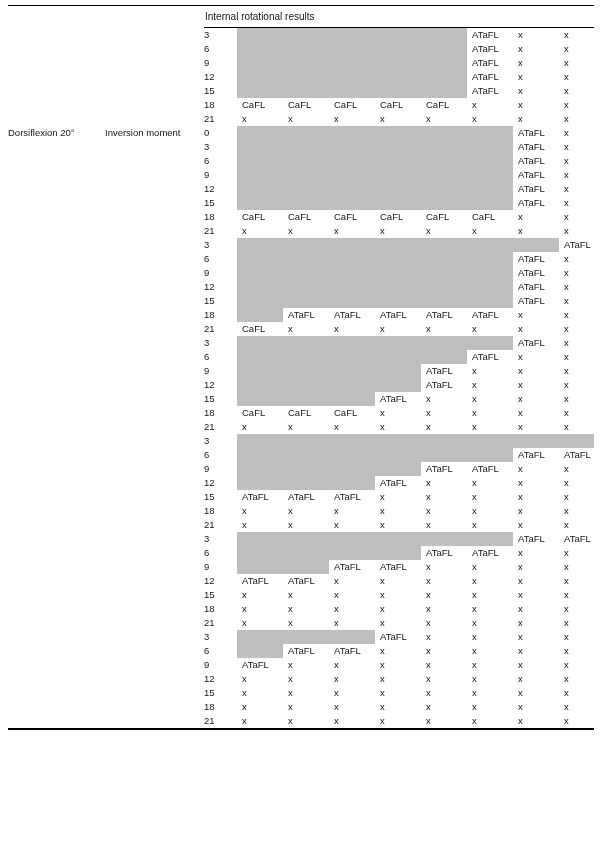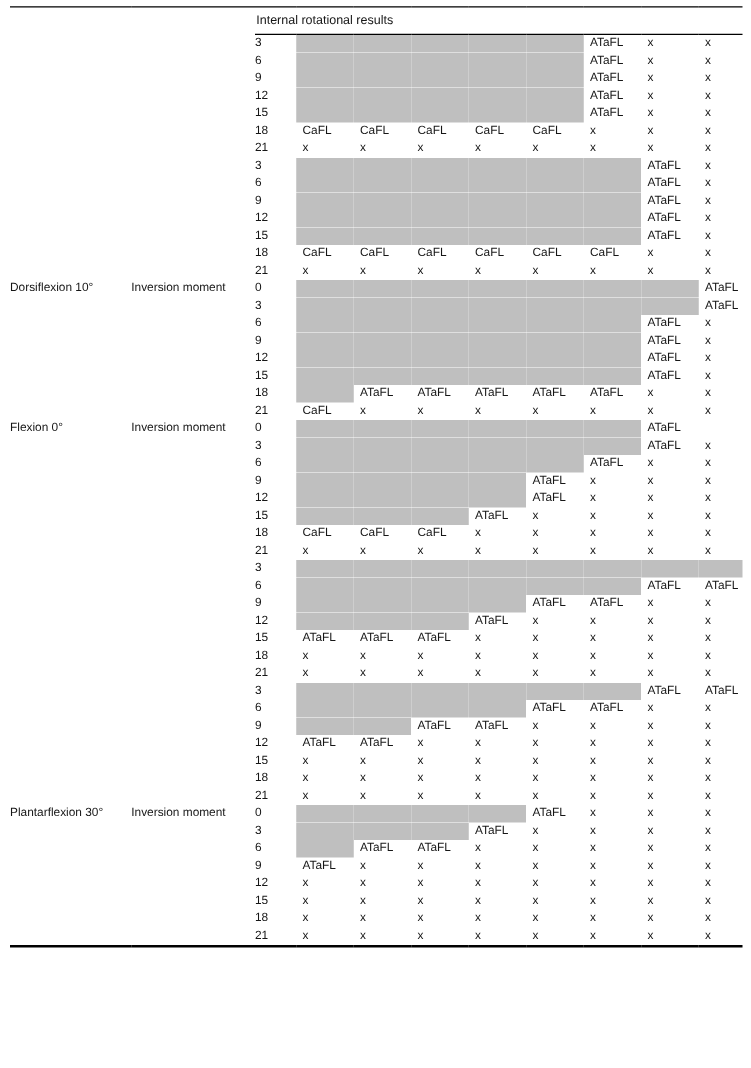--- a/index.html
+++ b/index.html
@@ -140,135 +140,44 @@
           <td class="dcol">x</td>
           <td class="dcol">x</td>
           <td class="dcol">x</td>
           <td class="dcol">x</td>
           <td class="dcol">x</td>
           <td class="dcol">x</td>
           <td class="dcol">x</td>
           <td class="dcol">x</td>
         </tr>
         <tr>
-          <td class="lab"></td>
-          <td class="lab"></td>
-          <td class="lab">3</td>
-          <td class="dcol shaded" style="background: rgb(191, 191, 191);"></td>
-          <td class="dcol shaded" style="background: rgb(191, 191, 191);"></td>
-          <td class="dcol shaded" style="background: rgb(191, 191, 191);"></td>
-          <td class="dcol shaded" style="background: rgb(191, 191, 191);"></td>
-          <td class="dcol shaded" style="background: rgb(191, 191, 191);"></td>
-          <td class="dcol shaded" style="background: rgb(191, 191, 191);"></td>
-          <td class="dcol">ATaFL</td>
-          <td class="dcol">x</td>
-        </tr>
-        <tr>
-          <td class="lab"></td>
-          <td class="lab"></td>
-          <td class="lab">6</td>
-          <td class="dcol shaded" style="background: rgb(191, 191, 191);"></td>
-          <td class="dcol shaded" style="background: rgb(191, 191, 191);"></td>
-          <td class="dcol shaded" style="background: rgb(191, 191, 191);"></td>
-          <td class="dcol shaded" style="background: rgb(191, 191, 191);"></td>
-          <td class="dcol shaded" style="background: rgb(191, 191, 191);"></td>
-          <td class="dcol shaded" style="background: rgb(191, 191, 191);"></td>
-          <td class="dcol">ATaFL</td>
-          <td class="dcol">x</td>
-        </tr>
-        <tr>
-          <td class="lab"></td>
-          <td class="lab"></td>
-          <td class="lab">9</td>
-          <td class="dcol shaded" style="background: rgb(191, 191, 191);"></td>
-          <td class="dcol shaded" style="background: rgb(191, 191, 191);"></td>
-          <td class="dcol shaded" style="background: rgb(191, 191, 191);"></td>
-          <td class="dcol shaded" style="background: rgb(191, 191, 191);"></td>
-          <td class="dcol shaded" style="background: rgb(191, 191, 191);"></td>
-          <td class="dcol shaded" style="background: rgb(191, 191, 191);"></td>
-          <td class="dcol">ATaFL</td>
-          <td class="dcol">x</td>
-        </tr>
-        <tr>
-          <td class="lab"></td>
-          <td class="lab"></td>
-          <td class="lab">12</td>
-          <td class="dcol shaded" style="background: rgb(191, 191, 191);"></td>
-          <td class="dcol shaded" style="background: rgb(191, 191, 191);"></td>
-          <td class="dcol shaded" style="background: rgb(191, 191, 191);"></td>
-          <td class="dcol shaded" style="background: rgb(191, 191, 191);"></td>
-          <td class="dcol shaded" style="background: rgb(191, 191, 191);"></td>
-          <td class="dcol shaded" style="background: rgb(191, 191, 191);"></td>
-          <td class="dcol">ATaFL</td>
-          <td class="dcol">x</td>
-        </tr>
-        <tr>
-          <td class="lab"></td>
-          <td class="lab"></td>
-          <td class="lab">15</td>
-          <td class="dcol shaded" style="background: rgb(191, 191, 191);"></td>
-          <td class="dcol shaded" style="background: rgb(191, 191, 191);"></td>
-          <td class="dcol shaded" style="background: rgb(191, 191, 191);"></td>
-          <td class="dcol shaded" style="background: rgb(191, 191, 191);"></td>
-          <td class="dcol shaded" style="background: rgb(191, 191, 191);"></td>
-          <td class="dcol shaded" style="background: rgb(191, 191, 191);"></td>
-          <td class="dcol">ATaFL</td>
-          <td class="dcol">x</td>
-        </tr>
-        <tr>
-          <td class="lab"></td>
-          <td class="lab"></td>
-          <td class="lab">18</td>
-          <td class="dcol">CaFL</td>
-          <td class="dcol">CaFL</td>
-          <td class="dcol">CaFL</td>
-          <td class="dcol">CaFL</td>
-          <td class="dcol">CaFL</td>
-          <td class="dcol">CaFL</td>
-          <td class="dcol">x</td>
-          <td class="dcol">x</td>
-        </tr>
-        <tr>
-          <td class="lab"></td>
-          <td class="lab"></td>
-          <td class="lab">21</td>
-          <td class="dcol">x</td>
-          <td class="dcol">x</td>
-          <td class="dcol">x</td>
-          <td class="dcol">x</td>
-          <td class="dcol">x</td>
-          <td class="dcol">x</td>
-          <td class="dcol">x</td>
-          <td class="dcol">x</td>
-        </tr>
-        <tr>
-          <td class="lab">Dorsiflexion 10°</td>
+          <td class="lab">Dorsiflexion 20°</td>
           <td class="lab">Inversion moment</td>
           <td class="lab">0</td>
           <td class="dcol shaded" style="background: rgb(191, 191, 191);"></td>
           <td class="dcol shaded" style="background: rgb(191, 191, 191);"></td>
           <td class="dcol shaded" style="background: rgb(191, 191, 191);"></td>
           <td class="dcol shaded" style="background: rgb(191, 191, 191);"></td>
           <td class="dcol shaded" style="background: rgb(191, 191, 191);"></td>
           <td class="dcol shaded" style="background: rgb(191, 191, 191);"></td>
-          <td class="dcol shaded" style="background: rgb(191, 191, 191);"></td>
-          <td class="dcol">ATaFL</td>
+          <td class="dcol">ATaFL</td>
+          <td class="dcol">x</td>
         </tr>
         <tr>
           <td class="lab"></td>
           <td class="lab"></td>
           <td class="lab">3</td>
           <td class="dcol shaded" style="background: rgb(191, 191, 191);"></td>
           <td class="dcol shaded" style="background: rgb(191, 191, 191);"></td>
           <td class="dcol shaded" style="background: rgb(191, 191, 191);"></td>
           <td class="dcol shaded" style="background: rgb(191, 191, 191);"></td>
           <td class="dcol shaded" style="background: rgb(191, 191, 191);"></td>
           <td class="dcol shaded" style="background: rgb(191, 191, 191);"></td>
-          <td class="dcol shaded" style="background: rgb(191, 191, 191);"></td>
-          <td class="dcol">ATaFL</td>
+          <td class="dcol">ATaFL</td>
+          <td class="dcol">x</td>
         </tr>
         <tr>
           <td class="lab"></td>
           <td class="lab"></td>
           <td class="lab">6</td>
           <td class="dcol shaded" style="background: rgb(191, 191, 191);"></td>
           <td class="dcol shaded" style="background: rgb(191, 191, 191);"></td>
           <td class="dcol shaded" style="background: rgb(191, 191, 191);"></td>
           <td class="dcol shaded" style="background: rgb(191, 191, 191);"></td>
           <td class="dcol shaded" style="background: rgb(191, 191, 191);"></td>
@@ -312,218 +221,205 @@
           <td class="dcol shaded" style="background: rgb(191, 191, 191);"></td>
           <td class="dcol shaded" style="background: rgb(191, 191, 191);"></td>
           <td class="dcol shaded" style="background: rgb(191, 191, 191);"></td>
           <td class="dcol">ATaFL</td>
           <td class="dcol">x</td>
         </tr>
         <tr>
           <td class="lab"></td>
           <td class="lab"></td>
           <td class="lab">18</td>
-          <td class="dcol shaded" style="background: rgb(191, 191, 191);"></td>
-          <td class="dcol">ATaFL</td>
-          <td class="dcol">ATaFL</td>
-          <td class="dcol">ATaFL</td>
-          <td class="dcol">ATaFL</td>
-          <td class="dcol">ATaFL</td>
+          <td class="dcol">CaFL</td>
+          <td class="dcol">CaFL</td>
+          <td class="dcol">CaFL</td>
+          <td class="dcol">CaFL</td>
+          <td class="dcol">CaFL</td>
+          <td class="dcol">CaFL</td>
           <td class="dcol">x</td>
           <td class="dcol">x</td>
         </tr>
         <tr>
           <td class="lab"></td>
           <td class="lab"></td>
           <td class="lab">21</td>
-          <td class="dcol">CaFL</td>
-          <td class="dcol">x</td>
-          <td class="dcol">x</td>
-          <td class="dcol">x</td>
-          <td class="dcol">x</td>
-          <td class="dcol">x</td>
-          <td class="dcol">x</td>
-          <td class="dcol">x</td>
-        </tr>
-        <tr>
-          <td class="lab">Flexion 0°</td>
-          <td class="lab">Inversion moment</td>
-          <td class="lab">0</td>
-          <td class="dcol shaded" style="background: rgb(191, 191, 191);"></td>
-          <td class="dcol shaded" style="background: rgb(191, 191, 191);"></td>
-          <td class="dcol shaded" style="background: rgb(191, 191, 191);"></td>
-          <td class="dcol shaded" style="background: rgb(191, 191, 191);"></td>
-          <td class="dcol shaded" style="background: rgb(191, 191, 191);"></td>
-          <td class="dcol shaded" style="background: rgb(191, 191, 191);"></td>
-          <td class="dcol">ATaFL</td>
-          <td class="dcol"></td>
+          <td class="dcol">x</td>
+          <td class="dcol">x</td>
+          <td class="dcol">x</td>
+          <td class="dcol">x</td>
+          <td class="dcol">x</td>
+          <td class="dcol">x</td>
+          <td class="dcol">x</td>
+          <td class="dcol">x</td>
         </tr>
         <tr>
           <td class="lab"></td>
           <td class="lab"></td>
           <td class="lab">3</td>
           <td class="dcol shaded" style="background: rgb(191, 191, 191);"></td>
           <td class="dcol shaded" style="background: rgb(191, 191, 191);"></td>
           <td class="dcol shaded" style="background: rgb(191, 191, 191);"></td>
           <td class="dcol shaded" style="background: rgb(191, 191, 191);"></td>
           <td class="dcol shaded" style="background: rgb(191, 191, 191);"></td>
           <td class="dcol shaded" style="background: rgb(191, 191, 191);"></td>
-          <td class="dcol">ATaFL</td>
-          <td class="dcol">x</td>
+          <td class="dcol shaded" style="background: rgb(191, 191, 191);"></td>
+          <td class="dcol">ATaFL</td>
         </tr>
         <tr>
           <td class="lab"></td>
           <td class="lab"></td>
           <td class="lab">6</td>
           <td class="dcol shaded" style="background: rgb(191, 191, 191);"></td>
           <td class="dcol shaded" style="background: rgb(191, 191, 191);"></td>
           <td class="dcol shaded" style="background: rgb(191, 191, 191);"></td>
           <td class="dcol shaded" style="background: rgb(191, 191, 191);"></td>
           <td class="dcol shaded" style="background: rgb(191, 191, 191);"></td>
-          <td class="dcol">ATaFL</td>
-          <td class="dcol">x</td>
+          <td class="dcol shaded" style="background: rgb(191, 191, 191);"></td>
+          <td class="dcol">ATaFL</td>
           <td class="dcol">x</td>
         </tr>
         <tr>
           <td class="lab"></td>
           <td class="lab"></td>
           <td class="lab">9</td>
           <td class="dcol shaded" style="background: rgb(191, 191, 191);"></td>
           <td class="dcol shaded" style="background: rgb(191, 191, 191);"></td>
           <td class="dcol shaded" style="background: rgb(191, 191, 191);"></td>
           <td class="dcol shaded" style="background: rgb(191, 191, 191);"></td>
-          <td class="dcol">ATaFL</td>
-          <td class="dcol">x</td>
-          <td class="dcol">x</td>
+          <td class="dcol shaded" style="background: rgb(191, 191, 191);"></td>
+          <td class="dcol shaded" style="background: rgb(191, 191, 191);"></td>
+          <td class="dcol">ATaFL</td>
           <td class="dcol">x</td>
         </tr>
         <tr>
           <td class="lab"></td>
           <td class="lab"></td>
           <td class="lab">12</td>
           <td class="dcol shaded" style="background: rgb(191, 191, 191);"></td>
           <td class="dcol shaded" style="background: rgb(191, 191, 191);"></td>
           <td class="dcol shaded" style="background: rgb(191, 191, 191);"></td>
           <td class="dcol shaded" style="background: rgb(191, 191, 191);"></td>
-          <td class="dcol">ATaFL</td>
-          <td class="dcol">x</td>
-          <td class="dcol">x</td>
+          <td class="dcol shaded" style="background: rgb(191, 191, 191);"></td>
+          <td class="dcol shaded" style="background: rgb(191, 191, 191);"></td>
+          <td class="dcol">ATaFL</td>
           <td class="dcol">x</td>
         </tr>
         <tr>
           <td class="lab"></td>
           <td class="lab"></td>
           <td class="lab">15</td>
           <td class="dcol shaded" style="background: rgb(191, 191, 191);"></td>
           <td class="dcol shaded" style="background: rgb(191, 191, 191);"></td>
           <td class="dcol shaded" style="background: rgb(191, 191, 191);"></td>
-          <td class="dcol">ATaFL</td>
-          <td class="dcol">x</td>
-          <td class="dcol">x</td>
-          <td class="dcol">x</td>
+          <td class="dcol shaded" style="background: rgb(191, 191, 191);"></td>
+          <td class="dcol shaded" style="background: rgb(191, 191, 191);"></td>
+          <td class="dcol shaded" style="background: rgb(191, 191, 191);"></td>
+          <td class="dcol">ATaFL</td>
           <td class="dcol">x</td>
         </tr>
         <tr>
           <td class="lab"></td>
           <td class="lab"></td>
           <td class="lab">18</td>
-          <td class="dcol">CaFL</td>
-          <td class="dcol">CaFL</td>
-          <td class="dcol">CaFL</td>
-          <td class="dcol">x</td>
-          <td class="dcol">x</td>
-          <td class="dcol">x</td>
+          <td class="dcol shaded" style="background: rgb(191, 191, 191);"></td>
+          <td class="dcol">ATaFL</td>
+          <td class="dcol">ATaFL</td>
+          <td class="dcol">ATaFL</td>
+          <td class="dcol">ATaFL</td>
+          <td class="dcol">ATaFL</td>
           <td class="dcol">x</td>
           <td class="dcol">x</td>
         </tr>
         <tr>
           <td class="lab"></td>
           <td class="lab"></td>
           <td class="lab">21</td>
-          <td class="dcol">x</td>
+          <td class="dcol">CaFL</td>
           <td class="dcol">x</td>
           <td class="dcol">x</td>
           <td class="dcol">x</td>
           <td class="dcol">x</td>
           <td class="dcol">x</td>
           <td class="dcol">x</td>
           <td class="dcol">x</td>
         </tr>
         <tr>
           <td class="lab"></td>
           <td class="lab"></td>
           <td class="lab">3</td>
           <td class="dcol shaded" style="background: rgb(191, 191, 191);"></td>
           <td class="dcol shaded" style="background: rgb(191, 191, 191);"></td>
           <td class="dcol shaded" style="background: rgb(191, 191, 191);"></td>
           <td class="dcol shaded" style="background: rgb(191, 191, 191);"></td>
           <td class="dcol shaded" style="background: rgb(191, 191, 191);"></td>
           <td class="dcol shaded" style="background: rgb(191, 191, 191);"></td>
-          <td class="dcol shaded" style="background: rgb(191, 191, 191);"></td>
-          <td class="dcol shaded" style="background: rgb(191, 191, 191);"></td>
+          <td class="dcol">ATaFL</td>
+          <td class="dcol">x</td>
         </tr>
         <tr>
           <td class="lab"></td>
           <td class="lab"></td>
           <td class="lab">6</td>
           <td class="dcol shaded" style="background: rgb(191, 191, 191);"></td>
           <td class="dcol shaded" style="background: rgb(191, 191, 191);"></td>
           <td class="dcol shaded" style="background: rgb(191, 191, 191);"></td>
           <td class="dcol shaded" style="background: rgb(191, 191, 191);"></td>
           <td class="dcol shaded" style="background: rgb(191, 191, 191);"></td>
-          <td class="dcol shaded" style="background: rgb(191, 191, 191);"></td>
-          <td class="dcol">ATaFL</td>
-          <td class="dcol">ATaFL</td>
+          <td class="dcol">ATaFL</td>
+          <td class="dcol">x</td>
+          <td class="dcol">x</td>
         </tr>
         <tr>
           <td class="lab"></td>
           <td class="lab"></td>
           <td class="lab">9</td>
           <td class="dcol shaded" style="background: rgb(191, 191, 191);"></td>
           <td class="dcol shaded" style="background: rgb(191, 191, 191);"></td>
           <td class="dcol shaded" style="background: rgb(191, 191, 191);"></td>
           <td class="dcol shaded" style="background: rgb(191, 191, 191);"></td>
           <td class="dcol">ATaFL</td>
-          <td class="dcol">ATaFL</td>
+          <td class="dcol">x</td>
           <td class="dcol">x</td>
           <td class="dcol">x</td>
         </tr>
         <tr>
           <td class="lab"></td>
           <td class="lab"></td>
           <td class="lab">12</td>
           <td class="dcol shaded" style="background: rgb(191, 191, 191);"></td>
           <td class="dcol shaded" style="background: rgb(191, 191, 191);"></td>
           <td class="dcol shaded" style="background: rgb(191, 191, 191);"></td>
-          <td class="dcol">ATaFL</td>
-          <td class="dcol">x</td>
+          <td class="dcol shaded" style="background: rgb(191, 191, 191);"></td>
+          <td class="dcol">ATaFL</td>
           <td class="dcol">x</td>
           <td class="dcol">x</td>
           <td class="dcol">x</td>
         </tr>
         <tr>
           <td class="lab"></td>
           <td class="lab"></td>
           <td class="lab">15</td>
-          <td class="dcol">ATaFL</td>
-          <td class="dcol">ATaFL</td>
-          <td class="dcol">ATaFL</td>
-          <td class="dcol">x</td>
+          <td class="dcol shaded" style="background: rgb(191, 191, 191);"></td>
+          <td class="dcol shaded" style="background: rgb(191, 191, 191);"></td>
+          <td class="dcol shaded" style="background: rgb(191, 191, 191);"></td>
+          <td class="dcol">ATaFL</td>
           <td class="dcol">x</td>
           <td class="dcol">x</td>
           <td class="dcol">x</td>
           <td class="dcol">x</td>
         </tr>
         <tr>
           <td class="lab"></td>
           <td class="lab"></td>
           <td class="lab">18</td>
-          <td class="dcol">x</td>
-          <td class="dcol">x</td>
-          <td class="dcol">x</td>
+          <td class="dcol">CaFL</td>
+          <td class="dcol">CaFL</td>
+          <td class="dcol">CaFL</td>
           <td class="dcol">x</td>
           <td class="dcol">x</td>
           <td class="dcol">x</td>
           <td class="dcol">x</td>
           <td class="dcol">x</td>
         </tr>
         <tr>
           <td class="lab"></td>
           <td class="lab"></td>
           <td class="lab">21</td>
@@ -539,69 +435,69 @@
         <tr>
           <td class="lab"></td>
           <td class="lab"></td>
           <td class="lab">3</td>
           <td class="dcol shaded" style="background: rgb(191, 191, 191);"></td>
           <td class="dcol shaded" style="background: rgb(191, 191, 191);"></td>
           <td class="dcol shaded" style="background: rgb(191, 191, 191);"></td>
           <td class="dcol shaded" style="background: rgb(191, 191, 191);"></td>
           <td class="dcol shaded" style="background: rgb(191, 191, 191);"></td>
           <td class="dcol shaded" style="background: rgb(191, 191, 191);"></td>
-          <td class="dcol">ATaFL</td>
-          <td class="dcol">ATaFL</td>
+          <td class="dcol shaded" style="background: rgb(191, 191, 191);"></td>
+          <td class="dcol shaded" style="background: rgb(191, 191, 191);"></td>
         </tr>
         <tr>
           <td class="lab"></td>
           <td class="lab"></td>
           <td class="lab">6</td>
           <td class="dcol shaded" style="background: rgb(191, 191, 191);"></td>
           <td class="dcol shaded" style="background: rgb(191, 191, 191);"></td>
           <td class="dcol shaded" style="background: rgb(191, 191, 191);"></td>
           <td class="dcol shaded" style="background: rgb(191, 191, 191);"></td>
-          <td class="dcol">ATaFL</td>
-          <td class="dcol">ATaFL</td>
-          <td class="dcol">x</td>
-          <td class="dcol">x</td>
+          <td class="dcol shaded" style="background: rgb(191, 191, 191);"></td>
+          <td class="dcol shaded" style="background: rgb(191, 191, 191);"></td>
+          <td class="dcol">ATaFL</td>
+          <td class="dcol">ATaFL</td>
         </tr>
         <tr>
           <td class="lab"></td>
           <td class="lab"></td>
           <td class="lab">9</td>
           <td class="dcol shaded" style="background: rgb(191, 191, 191);"></td>
           <td class="dcol shaded" style="background: rgb(191, 191, 191);"></td>
-          <td class="dcol">ATaFL</td>
-          <td class="dcol">ATaFL</td>
-          <td class="dcol">x</td>
-          <td class="dcol">x</td>
+          <td class="dcol shaded" style="background: rgb(191, 191, 191);"></td>
+          <td class="dcol shaded" style="background: rgb(191, 191, 191);"></td>
+          <td class="dcol">ATaFL</td>
+          <td class="dcol">ATaFL</td>
           <td class="dcol">x</td>
           <td class="dcol">x</td>
         </tr>
         <tr>
           <td class="lab"></td>
           <td class="lab"></td>
           <td class="lab">12</td>
-          <td class="dcol">ATaFL</td>
-          <td class="dcol">ATaFL</td>
-          <td class="dcol">x</td>
-          <td class="dcol">x</td>
+          <td class="dcol shaded" style="background: rgb(191, 191, 191);"></td>
+          <td class="dcol shaded" style="background: rgb(191, 191, 191);"></td>
+          <td class="dcol shaded" style="background: rgb(191, 191, 191);"></td>
+          <td class="dcol">ATaFL</td>
           <td class="dcol">x</td>
           <td class="dcol">x</td>
           <td class="dcol">x</td>
           <td class="dcol">x</td>
         </tr>
         <tr>
           <td class="lab"></td>
           <td class="lab"></td>
           <td class="lab">15</td>
-          <td class="dcol">x</td>
-          <td class="dcol">x</td>
-          <td class="dcol">x</td>
+          <td class="dcol">ATaFL</td>
+          <td class="dcol">ATaFL</td>
+          <td class="dcol">ATaFL</td>
           <td class="dcol">x</td>
           <td class="dcol">x</td>
           <td class="dcol">x</td>
           <td class="dcol">x</td>
           <td class="dcol">x</td>
         </tr>
         <tr>
           <td class="lab"></td>
           <td class="lab"></td>
           <td class="lab">18</td>
@@ -621,28 +517,106 @@
           <td class="dcol">x</td>
           <td class="dcol">x</td>
           <td class="dcol">x</td>
           <td class="dcol">x</td>
           <td class="dcol">x</td>
           <td class="dcol">x</td>
           <td class="dcol">x</td>
           <td class="dcol">x</td>
         </tr>
         <tr>
-          <td class="lab">Plantarflexion 30°</td>
-          <td class="lab">Inversion moment</td>
-          <td class="lab">0</td>
-          <td class="dcol shaded" style="background: rgb(191, 191, 191);"></td>
-          <td class="dcol shaded" style="background: rgb(191, 191, 191);"></td>
-          <td class="dcol shaded" style="background: rgb(191, 191, 191);"></td>
-          <td class="dcol shaded" style="background: rgb(191, 191, 191);"></td>
-          <td class="dcol">ATaFL</td>
+          <td class="lab"></td>
+          <td class="lab"></td>
+          <td class="lab">3</td>
+          <td class="dcol shaded" style="background: rgb(191, 191, 191);"></td>
+          <td class="dcol shaded" style="background: rgb(191, 191, 191);"></td>
+          <td class="dcol shaded" style="background: rgb(191, 191, 191);"></td>
+          <td class="dcol shaded" style="background: rgb(191, 191, 191);"></td>
+          <td class="dcol shaded" style="background: rgb(191, 191, 191);"></td>
+          <td class="dcol shaded" style="background: rgb(191, 191, 191);"></td>
+          <td class="dcol">ATaFL</td>
+          <td class="dcol">ATaFL</td>
+        </tr>
+        <tr>
+          <td class="lab"></td>
+          <td class="lab"></td>
+          <td class="lab">6</td>
+          <td class="dcol shaded" style="background: rgb(191, 191, 191);"></td>
+          <td class="dcol shaded" style="background: rgb(191, 191, 191);"></td>
+          <td class="dcol shaded" style="background: rgb(191, 191, 191);"></td>
+          <td class="dcol shaded" style="background: rgb(191, 191, 191);"></td>
+          <td class="dcol">ATaFL</td>
+          <td class="dcol">ATaFL</td>
+          <td class="dcol">x</td>
+          <td class="dcol">x</td>
+        </tr>
+        <tr>
+          <td class="lab"></td>
+          <td class="lab"></td>
+          <td class="lab">9</td>
+          <td class="dcol shaded" style="background: rgb(191, 191, 191);"></td>
+          <td class="dcol shaded" style="background: rgb(191, 191, 191);"></td>
+          <td class="dcol">ATaFL</td>
+          <td class="dcol">ATaFL</td>
+          <td class="dcol">x</td>
+          <td class="dcol">x</td>
+          <td class="dcol">x</td>
+          <td class="dcol">x</td>
+        </tr>
+        <tr>
+          <td class="lab"></td>
+          <td class="lab"></td>
+          <td class="lab">12</td>
+          <td class="dcol">ATaFL</td>
+          <td class="dcol">ATaFL</td>
+          <td class="dcol">x</td>
+          <td class="dcol">x</td>
+          <td class="dcol">x</td>
+          <td class="dcol">x</td>
+          <td class="dcol">x</td>
+          <td class="dcol">x</td>
+        </tr>
+        <tr>
+          <td class="lab"></td>
+          <td class="lab"></td>
+          <td class="lab">15</td>
+          <td class="dcol">x</td>
+          <td class="dcol">x</td>
+          <td class="dcol">x</td>
+          <td class="dcol">x</td>
+          <td class="dcol">x</td>
+          <td class="dcol">x</td>
+          <td class="dcol">x</td>
+          <td class="dcol">x</td>
+        </tr>
+        <tr>
+          <td class="lab"></td>
+          <td class="lab"></td>
+          <td class="lab">18</td>
+          <td class="dcol">x</td>
+          <td class="dcol">x</td>
+          <td class="dcol">x</td>
+          <td class="dcol">x</td>
+          <td class="dcol">x</td>
+          <td class="dcol">x</td>
+          <td class="dcol">x</td>
+          <td class="dcol">x</td>
+        </tr>
+        <tr>
+          <td class="lab"></td>
+          <td class="lab"></td>
+          <td class="lab">21</td>
+          <td class="dcol">x</td>
+          <td class="dcol">x</td>
+          <td class="dcol">x</td>
+          <td class="dcol">x</td>
+          <td class="dcol">x</td>
           <td class="dcol">x</td>
           <td class="dcol">x</td>
           <td class="dcol">x</td>
         </tr>
         <tr>
           <td class="lab"></td>
           <td class="lab"></td>
           <td class="lab">3</td>
           <td class="dcol shaded" style="background: rgb(191, 191, 191);"></td>
           <td class="dcol shaded" style="background: rgb(191, 191, 191);"></td>

